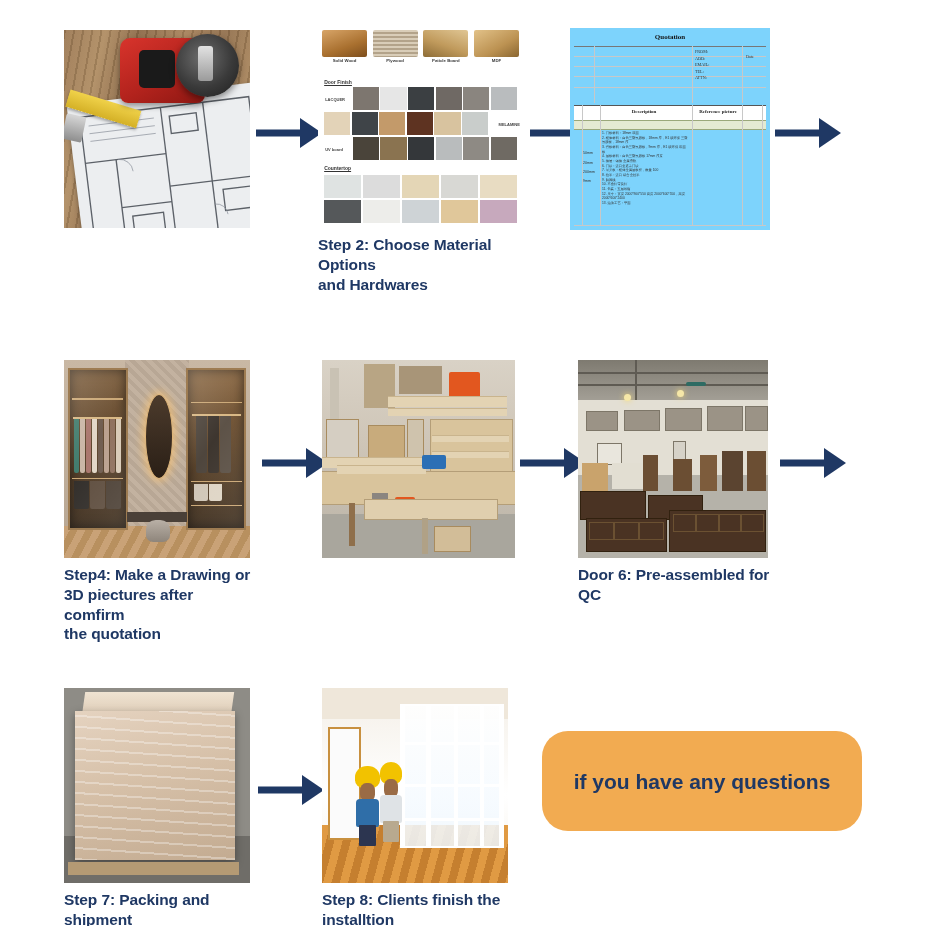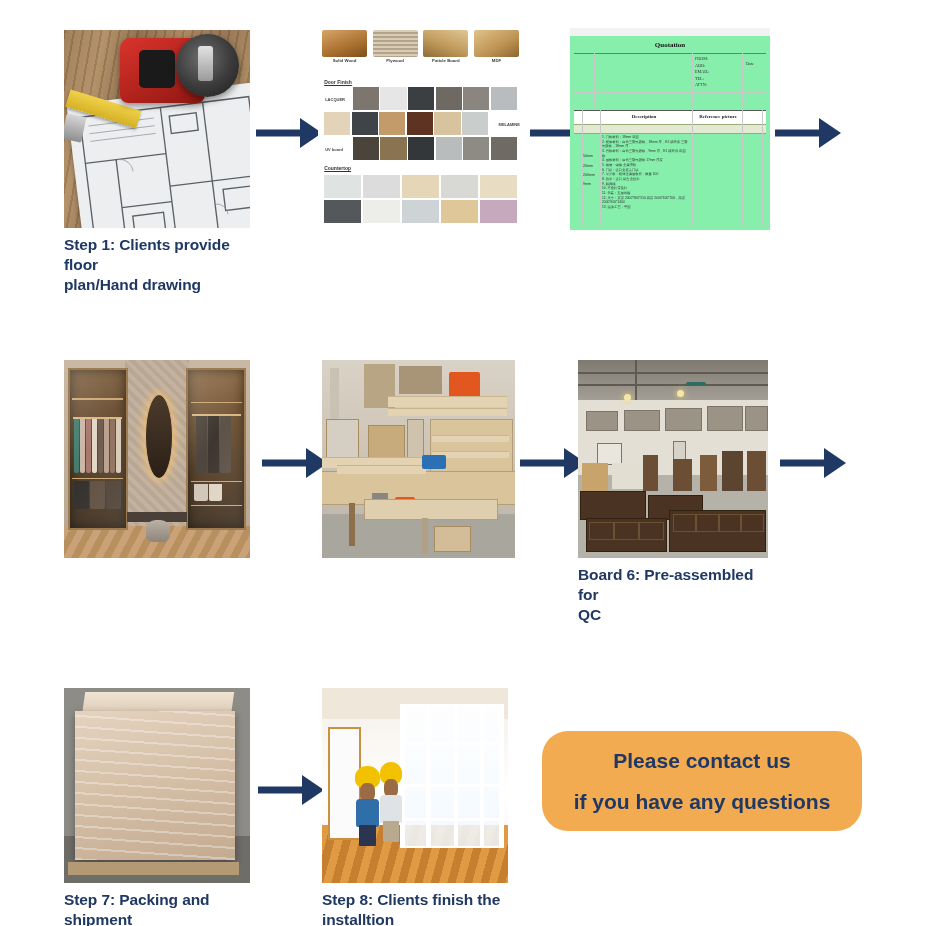--- a/index.html
+++ b/index.html
@@ -95,21 +95,21 @@
   .mat-top .m{flex:1;display:flex;flex-direction:column;align-items:center;}
   .mat-top .m .pic{width:100%;height:62%;border-radius:2px;}
   .mat-top .m .lbl{font-size:4.3px;color:#3a3a3a;font-weight:bold;margin-top:2px;
      text-align:center;line-height:1;}
   .sec-lbl{position:absolute;font-size:5px;color:#333;text-decoration:underline;font-weight:bold;}
   .sw-grid{position:absolute;display:grid;gap:1.5px;}
   .sw{width:100%;height:100%;}
   .row-lbl{position:absolute;font-size:4px;color:#444;font-weight:bold;}
 
   
-  .quote{position:absolute;inset:0;background:#86efac;margin-top:8px;}
+  .quote{position:absolute;inset:0;background:#7dd3fc;}
   .q-title{position:absolute;left:18%;top:2.5%;width:64%;text-align:center;
     font-family:"Liberation Serif",serif;font-weight:bold;font-size:7px;color:#111;}
   .q-line{position:absolute;background:#c8c8c8;height:1px;}
   .q-vline{position:absolute;background:#c8c8c8;width:1px;}
   .q-hdrband{position:absolute;background:#ffffff;border-top:1px solid #555;border-bottom:1px solid #555;}
   .q-hdr-txt{position:absolute;font-size:5px;font-weight:bold;color:#222;
     font-family:"Liberation Serif",serif;text-align:center;}
   .q-green{position:absolute;background:#e4ead2;border-top:1px solid #9aa87a;border-bottom:1px solid #9aa87a;}
   .q-meta{position:absolute;font-size:4.2px;color:#333;line-height:1.55;
     font-family:"Liberation Serif",serif;}
@@ -226,22 +226,20 @@
             </g>
           </svg>
         </div>
         <div class="tape-strip"></div>
         <div class="tape-hook"></div>
         <div class="tape-body"></div>
         <div class="tape-disc"></div>
         <div class="tape-clip"></div>
       </div>
     </div>
-    <div class="caption">Step 1: Clients provide floor
-plan/Hand drawing</div>
   </div>
 
   <div class="arrow" style="left:256px;top:118px;width:66px;height:30px;">
     <div class="shaft" style="width:48px;"></div>
       <div class="head"></div>
   </div>
 
   <div class="step" style="left:318px;top:28px;width:210px;">
     <div class="thumb" style="width:205px;height:200px;">
       <div class="img mat">
@@ -306,20 +304,22 @@
             <div class="sw" style="background:#d8d8d4"></div>
           <div class="sw" style="background:#e8dcc2"></div>
             <div class="sw" style="background:#55585a"></div>
           <div class="sw" style="background:#ededea"></div>
             <div class="sw" style="background:#ced3d6"></div>
           <div class="sw" style="background:#e0c79a"></div>
             <div class="sw" style="background:#c7a9bd"></div>
         </div>
       </div>
     </div>
+    <div class="caption">Step 2: Choose Material Options
+and Hardwares</div>
   </div>
 
   <div class="arrow" style="left:530px;top:118px;width:66px;height:30px;">
     <div class="shaft" style="width:48px;"></div>
       <div class="head"></div>
   </div>
 
   <div class="step" style="left:570px;top:28px;width:205px;">
     <div class="thumb" style="width:200px;height:202px;">
       <div class="img quote">
@@ -412,20 +412,23 @@
             <i style="background:#cfc5b6"></i>
               <i style="background:#ded4c4"></i>
           </div>
           <div class="wd-glass"></div>
         </div>
         <div class="wd-mirror"></div>
         <div class="wd-desk"></div>
         <div class="wd-pouf"></div>
       </div>
     </div>
+    <div class="caption">Step4:  Make a Drawing or
+3D piectures after comfirm
+the quotation</div>
   </div>
 
   <div class="arrow" style="left:262px;top:448px;width:66px;height:30px;">
     <div class="shaft" style="width:48px;"></div>
       <div class="head"></div>
   </div>
 
   <div class="step" style="left:322px;top:360px;width:196px;">
     <div class="thumb" style="width:193px;height:198px;">
       <div class="img ws">
@@ -497,21 +500,21 @@
         <div class="wh-frame" style="left:48%;top:76%;width:50%;height:20%;"></div>
         <div class="wh-cell" style="left:50%;top:78%;width:11%;height:8%;"></div>
         <div class="wh-cell" style="left:62%;top:78%;width:11%;height:8%;"></div>
         <div class="wh-cell" style="left:74%;top:78%;width:11%;height:8%;"></div>
         <div class="wh-cell" style="left:86%;top:78%;width:11%;height:8%;"></div>
         <div class="wh-cell" style="left:6%;top:82%;width:12%;height:8%;"></div>
         <div class="wh-cell" style="left:19%;top:82%;width:12%;height:8%;"></div>
         <div class="wh-cell" style="left:32%;top:82%;width:12%;height:8%;"></div>
       </div>
     </div>
-    <div class="caption">Board  6: Pre-assembled for
+    <div class="caption">Door  6: Pre-assembled for
 QC</div>
   </div>
 
   <div class="arrow" style="left:780px;top:448px;width:66px;height:30px;">
     <div class="shaft" style="width:48px;"></div>
       <div class="head"></div>
   </div>
 
   <div class="step" style="left:64px;top:688px;width:190px;">
     <div class="thumb" style="width:186px;height:195px;">
@@ -557,17 +560,16 @@
             <div class="head"></div>
           <div class="torso" style="background:#dfe3e6;"></div>
           <div class="legs" style="background:#b8a98f;"></div>
         </div>
       </div>
     </div>
     <div class="caption">Step 8: Clients finish the installtion</div>
   </div>
 
   <div class="contact" style="left:542px;top:731px;width:320px;height:100px;">
-    <div class="line">Please contact us</div>
     <div class="line">if you have any questions</div>
   </div>
 
 </div>
 
 </body></html>

